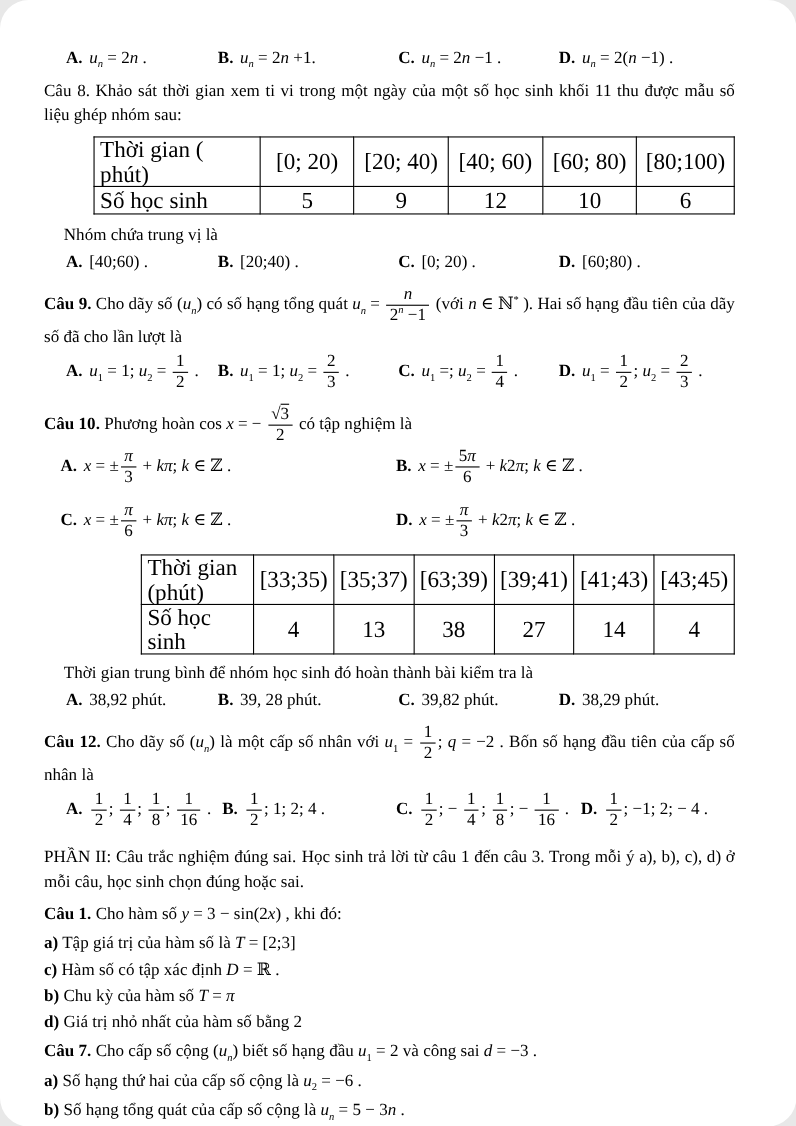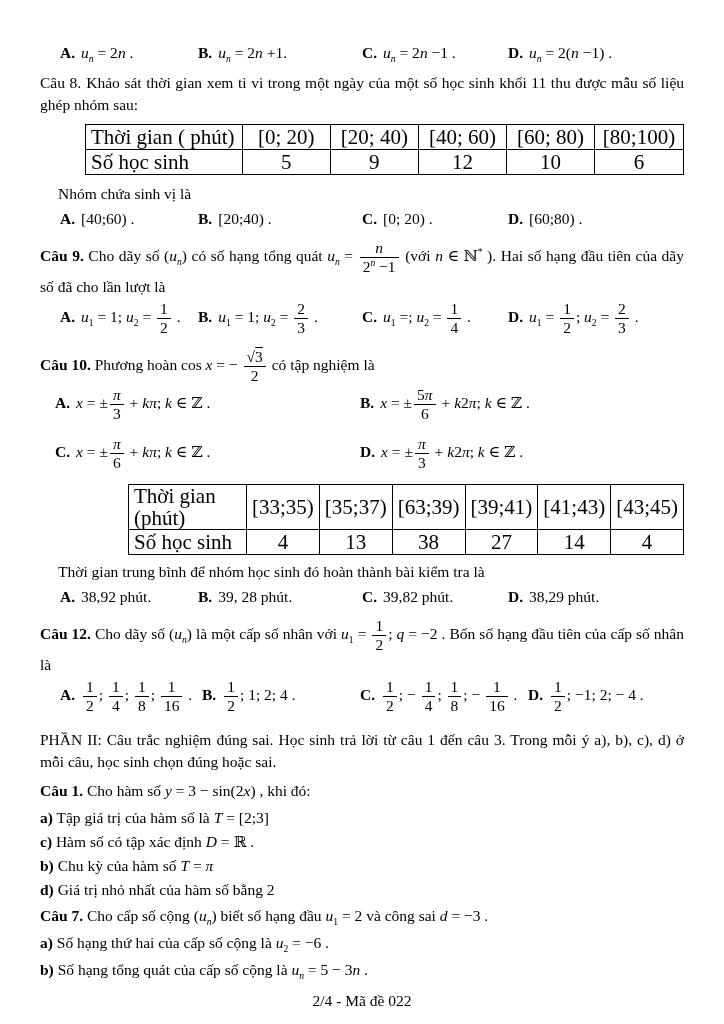--- a/index.html
+++ b/index.html
@@ -1,18 +1,18 @@
 <!DOCTYPE html>
 <html><head>
 <meta charset="utf-8">
 <style>
   html,body{margin:0;padding:0;background:#e8e8e8}
   .page{position:relative;width:724px;height:1024px;background:#ffffff;margin:0 auto;
         font-family:"Liberation Serif","DejaVu Serif",serif;font-size:15.5px;color:#000;
-        padding:42px 40px 0 40px;box-sizing:border-box;overflow:hidden;line-height:22px;}
+        padding:42px 56px 0 40px;box-sizing:border-box;overflow:hidden;line-height:22px;border-radius:26px;}
   p{margin:0}
   .para{margin-top:6px;text-align:justify}
   .lead{font-weight:normal;margin-right:5px}
   .m-b{font-weight:bold}
   .m-i{font-style:italic}
   sub,sup{font-size:0.62em;line-height:0}
   .ovl{text-decoration:overline}
   .frac{display:inline-block;vertical-align:middle;text-align:center;line-height:1.05;padding:0 2px}
   .frac .num{display:block;border-bottom:1px solid #000;padding:0 3px 1px}
   .frac .den{display:block;padding:1px 3px 0}
@@ -65,21 +65,21 @@
         <td class="lab">Số học sinh</td>
         <td class="c">5</td>
         <td class="c">9</td>
         <td class="c">12</td>
         <td class="c">10</td>
         <td class="c">6</td>
       </tr>
     </tbody>
   </table>
 
-  <p class="indent">Nhóm chứa sinh vị là</p>
+  <p class="indent">Nhóm chứa trung vị là</p>
 
   <div class="optrow h-sm">
     <span class="opt o1"><b class="olab">A.</b><span>[40;60) .</span></span>
     <span class="opt o2"><b class="olab">B.</b><span>[20;40) .</span></span>
     <span class="opt o3"><b class="olab">C.</b><span>[0; 20) .</span></span>
     <span class="opt o4"><b class="olab">D.</b><span>[60;80) .</span></span>
   </div>
 
   <p class="para" style="margin-top:8px"><span class="m-b">Câu 9.</span><span class="m-t"> Cho dãy số (</span><span class="m-i">u</span><sub class="m-i">n</sub><span class="m-t">) có số hạng tổng quát </span><span class="m-i">u</span><sub class="m-i">n</sub><span class="m-t"> = </span><span class="frac"><span class="num"><span class="m-i">n</span></span><span class="den"><span class="m-t">2</span><sup class="m-i">n</sup><span class="m-t"> −1</span></span></span><span class="m-t"> (với </span><span class="m-i">n</span><span class="m-t"> ∈ ℕ</span><sup class="m-t">*</sup><span class="m-t"> ). Hai số hạng đầu tiên của dãy số đã cho lần lượt là</span></p>
 

